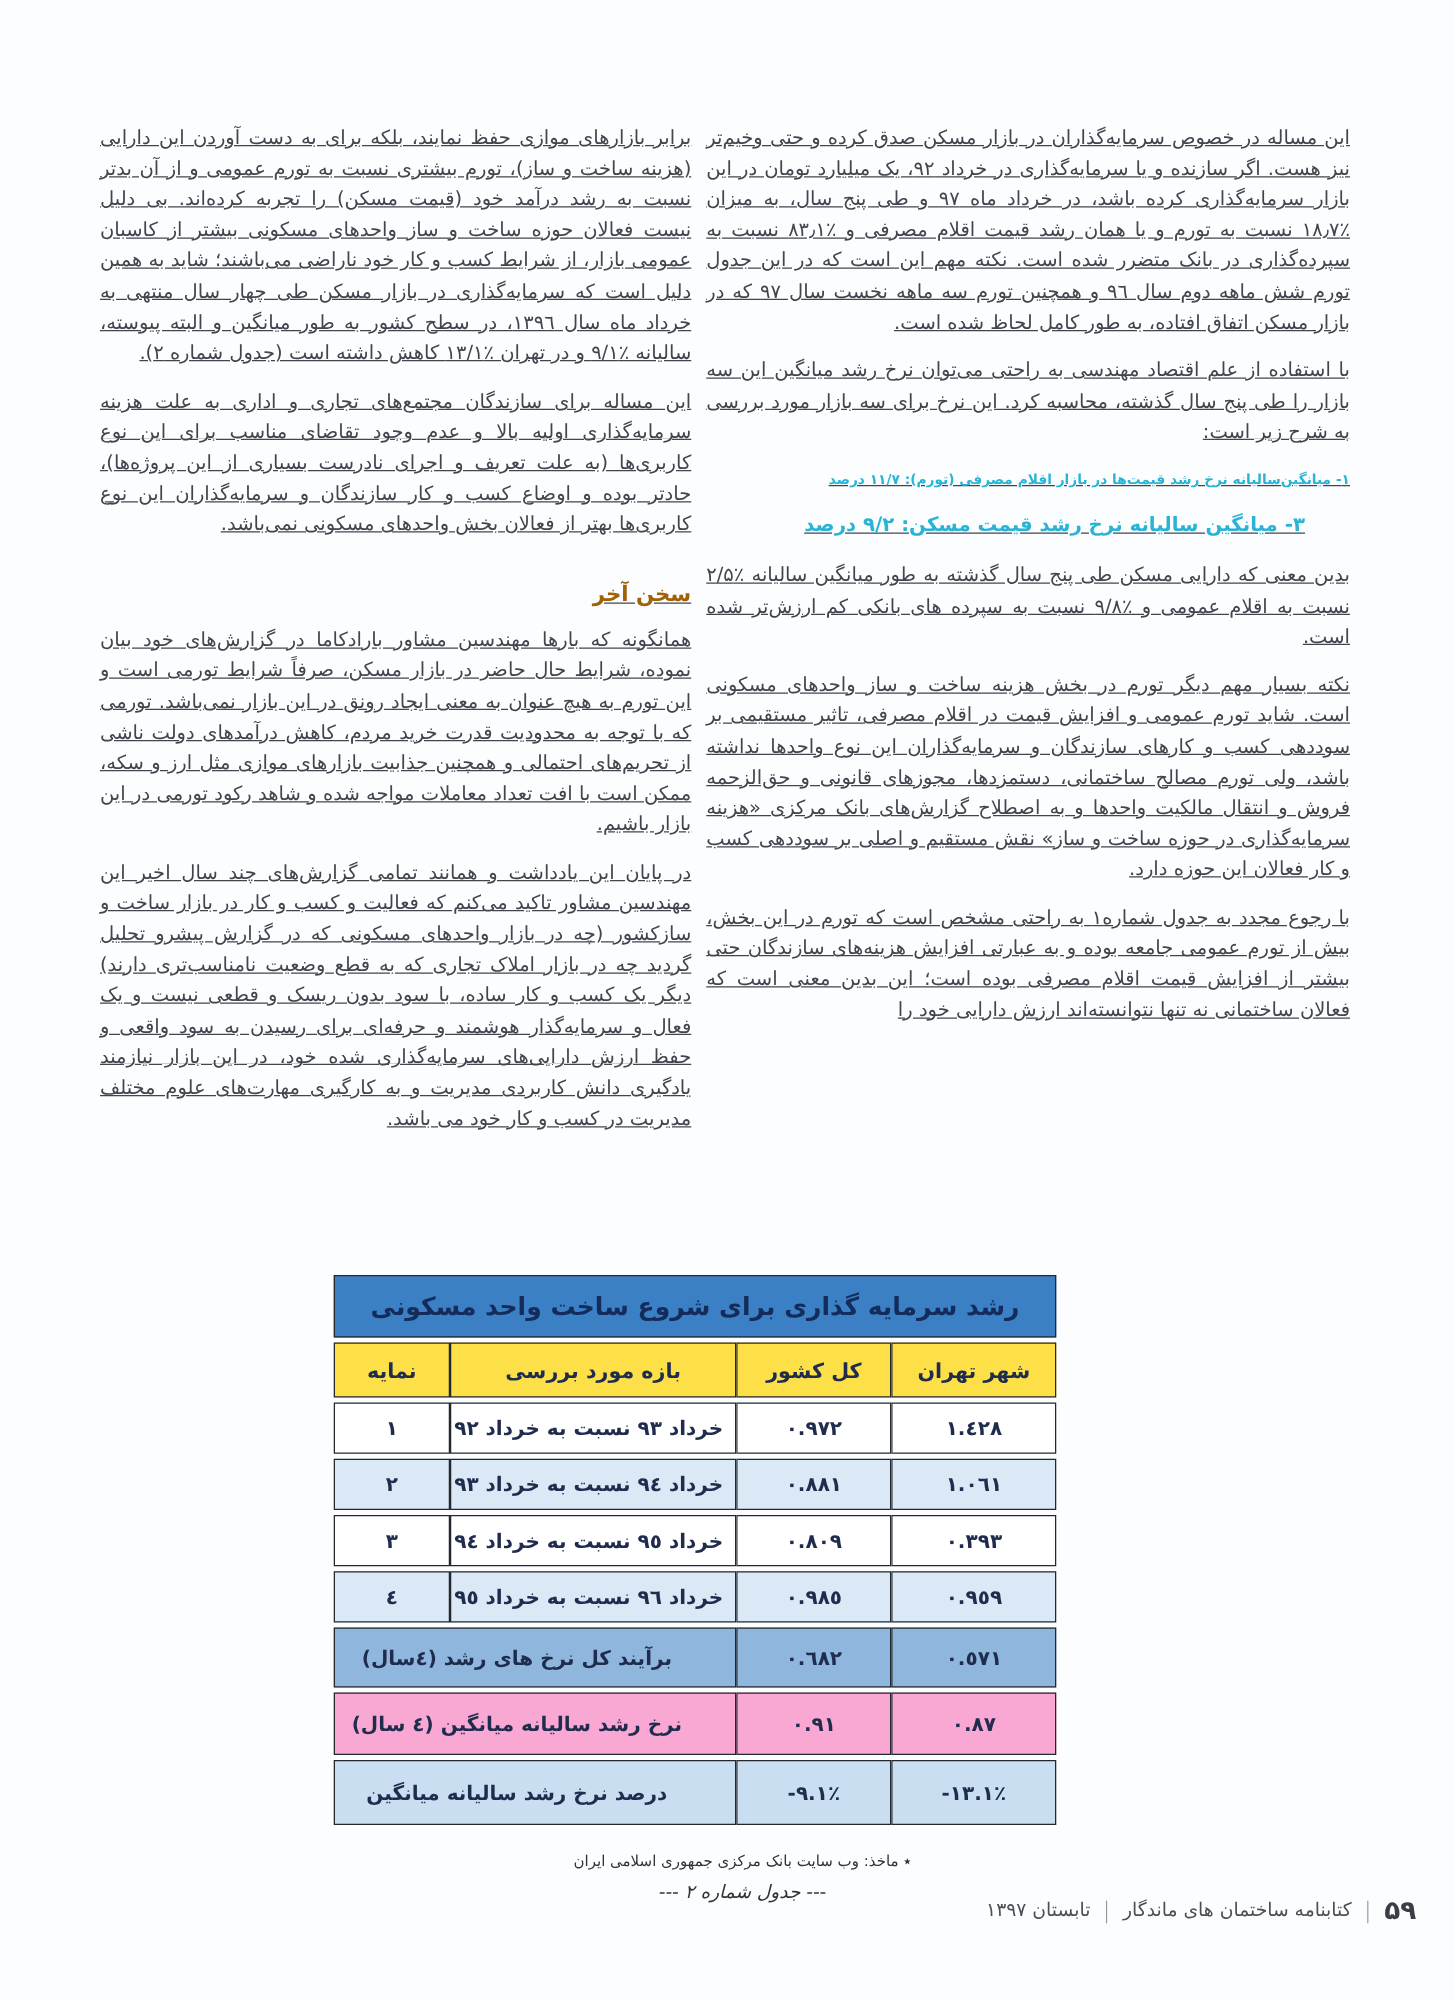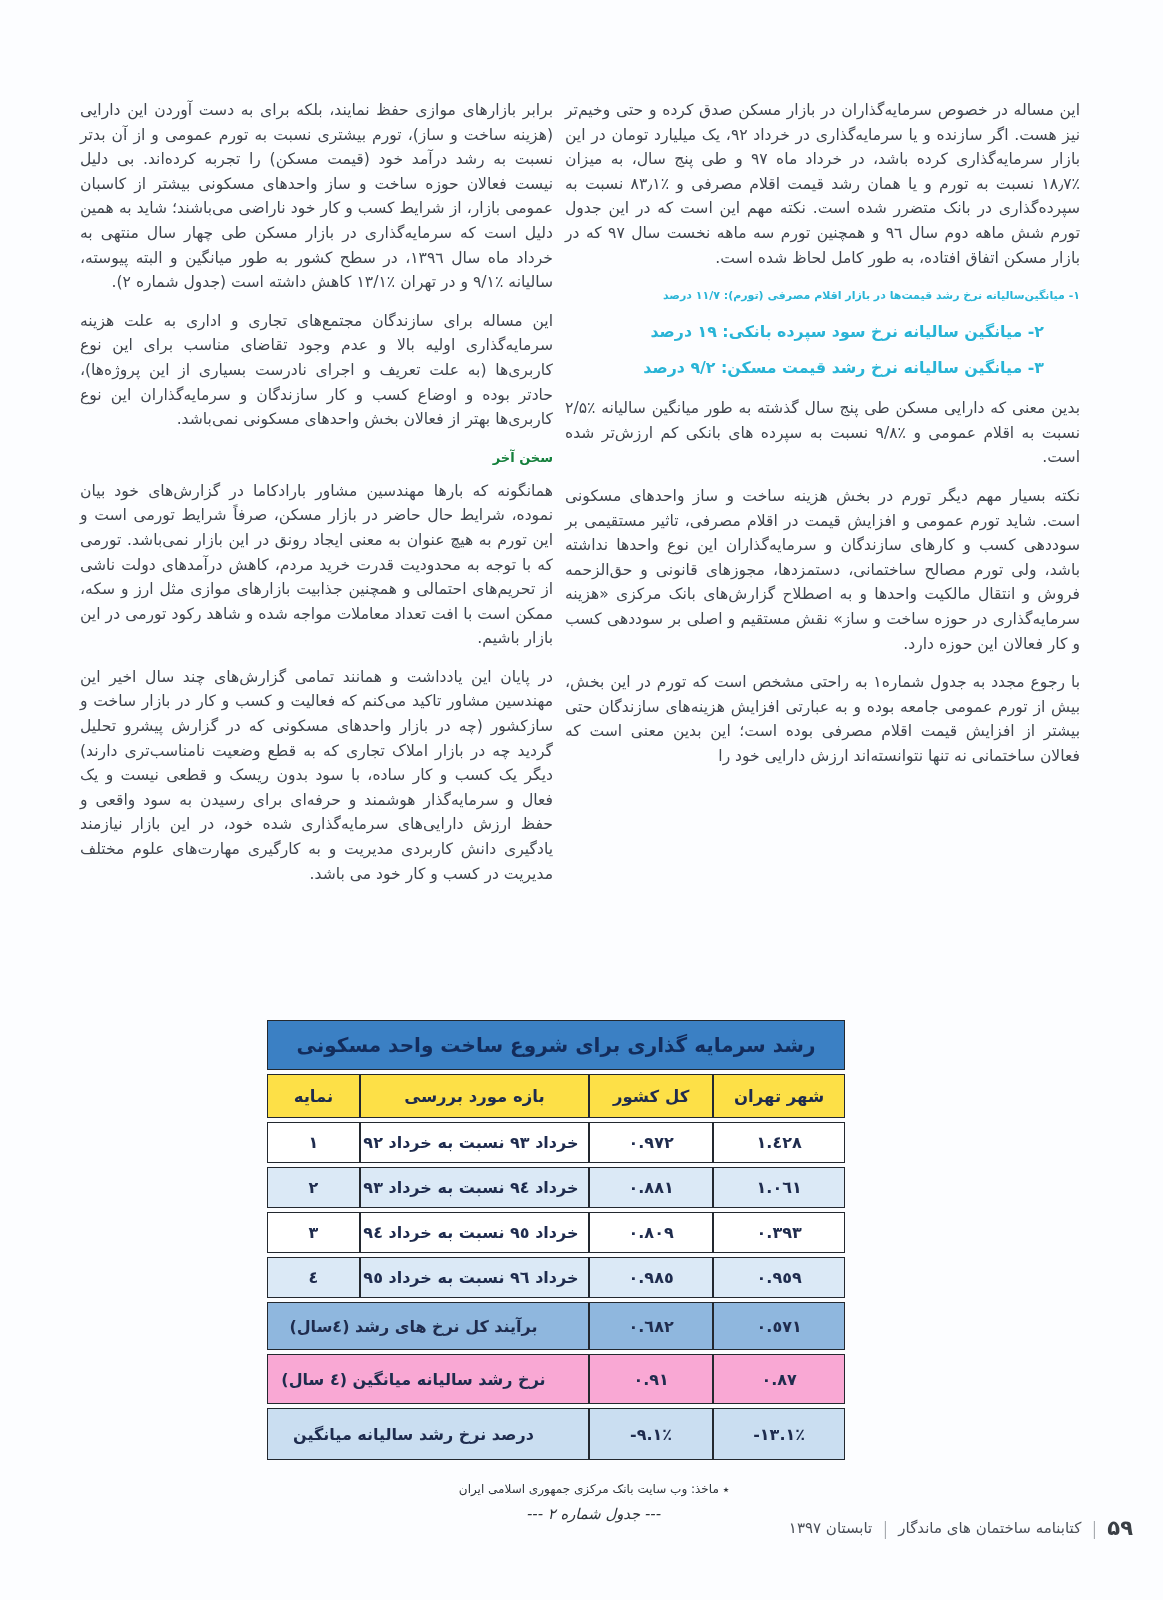--- a/index.html
+++ b/index.html
@@ -10,37 +10,37 @@
   }
   .page{
     position:relative;width:1163px;height:1600px;overflow:hidden;
     direction:rtl;background:#fcfdff;
   }
   
   .columns{
     position:absolute;top:98px;right:83px;
     display:flex;gap:12px;width:1000px;
   }
-  .col{color:#41464e;}
+  .col{color:#41464e;text-decoration:underline;}
   .col-right{width:515px;}
   .col-left{width:473px;}
   .body-text{
     font-size:15.6px;line-height:24.6px;
     text-align:justify;margin:0 0 14px 0;
     color:#41464e;
   }
   .blue-list{margin:4px 0 16px 0;}
   .blue-item{
     color:#29b4d6;font-weight:bold;font-size:11px;
     line-height:24px;margin:12px 0;white-space:nowrap;
   }
   .blue-item.indent{padding-right:36px;font-size:15.8px;}
   .section-heading{
-    color:#15803d;font-weight:bold;font-size:13px;
-    margin:18px 0 14px 0;
+    color:#a16207;font-weight:bold;font-size:17px;
+    margin:34px 0 14px 0;
   }
   
   .table-wrap{
     position:absolute;top:1016px;right:318px;width:502px;
     direction:rtl;
   }
   table.growth{
     width:578px;border-collapse:separate;border-spacing:0 4px;
     color:#1f2c4e;
   }
@@ -90,23 +90,23 @@
 </style>
 </head>
 <body>
 
 <div class="page">
 
   <div class="columns">
 
     <div class="col col-right">
       <p class="body-text">این مساله در خصوص سرمایه‌گذاران در بازار مسکن صدق کرده و حتی وخیم‌تر نیز هست. اگر سازنده و یا سرمایه‌گذاری در خرداد ۹۲، یک میلیارد تومان در این بازار سرمایه‌گذاری کرده باشد، در خرداد ماه ۹۷ و طی پنج سال، به میزان ٪۱۸٫۷ نسبت به تورم و یا همان رشد قیمت اقلام مصرفی و ٪۸۳٫۱ نسبت به سپرده‌گذاری در بانک متضرر شده است. نکته مهم این است که در این جدول تورم شش ماهه دوم سال ۹٦ و همچنین تورم سه ماهه نخست سال ۹۷ که در بازار مسکن اتفاق افتاده، به طور کامل لحاظ شده است.</p>
+      <p class="body-text">با استفاده از علم اقتصاد مهندسی به راحتی می‌توان نرخ رشد میانگین این سه بازار را طی پنج سال گذشته، محاسبه کرد. این نرخ برای سه بازار مورد بررسی به شرح زیر است:</p>
       <div class="blue-list">
         <div class="blue-item">۱- میانگین‌سالیانه نرخ رشد قیمت‌ها در بازار اقلام مصرفی (تورم):  ۱۱/۷ درصد</div>
-        <div class="blue-item indent">۲- میانگین سالیانه نرخ سود سپرده بانکی:    ۱۹  درصد</div>
         <div class="blue-item indent">۳- میانگین سالیانه نرخ رشد قیمت مسکن:   ۹/۲  درصد</div>
       </div>
       <p class="body-text">بدین معنی که دارایی مسکن طی پنج سال گذشته به طور میانگین سالیانه ٪۲/۵ نسبت به اقلام عمومی و ٪۹/۸ نسبت به سپرده های بانکی کم ارزش‌تر شده است.</p>
       <p class="body-text">نکته بسیار مهم دیگر تورم در بخش هزینه ساخت و ساز واحدهای مسکونی است. شاید تورم عمومی و افزایش قیمت در اقلام مصرفی، تاثیر مستقیمی بر سوددهی کسب و کارهای سازندگان و سرمایه‌گذاران این نوع واحدها نداشته باشد، ولی تورم مصالح ساختمانی، دستمزدها، مجوزهای قانونی و حق‌الزحمه فروش و انتقال مالکیت واحدها و به اصطلاح گزارش‌های بانک مرکزی «هزینه سرمایه‌گذاری در حوزه ساخت و ساز» نقش مستقیم و اصلی بر سوددهی کسب و کار فعالان این حوزه دارد.</p>
       <p class="body-text">با رجوع مجدد به جدول شماره۱ به راحتی مشخص است که تورم در این بخش، بیش از تورم عمومی جامعه بوده و به عبارتی افزایش هزینه‌های سازندگان حتی بیشتر از افزایش قیمت اقلام مصرفی بوده است؛ این بدین معنی است که فعالان ساختمانی نه تنها نتوانسته‌اند ارزش دارایی خود را</p>
     </div>
 
     <div class="col col-left">
       <p class="body-text">برابر بازارهای موازی حفظ نمایند، بلکه برای به دست آوردن این دارایی (هزینه ساخت و ساز)، تورم بیشتری نسبت به تورم عمومی و از آن بدتر نسبت به رشد درآمد خود (قیمت مسکن) را تجربه کرده‌اند. بی دلیل نیست فعالان حوزه ساخت و ساز واحدهای مسکونی بیشتر از کاسبان عمومی بازار، از شرایط کسب و کار خود ناراضی می‌باشند؛ شاید به همین دلیل است که سرمایه‌گذاری در بازار مسکن طی چهار سال منتهی به خرداد ماه سال ۱۳۹٦، در سطح کشور به طور میانگین و البته پیوسته، سالیانه ٪۹/۱ و در تهران ٪۱۳/۱ کاهش داشته است (جدول شماره ۲).</p>
       <p class="body-text">این مساله برای سازندگان مجتمع‌های تجاری و اداری به علت هزینه سرمایه‌گذاری اولیه بالا و عدم وجود تقاضای مناسب برای این نوع کاربری‌ها (به علت تعریف و اجرای نادرست بسیاری از این پروژه‌ها)، حادتر بوده و اوضاع کسب و کار سازندگان و سرمایه‌گذاران این نوع کاربری‌ها بهتر از فعالان بخش واحدهای مسکونی نمی‌باشد.</p>

